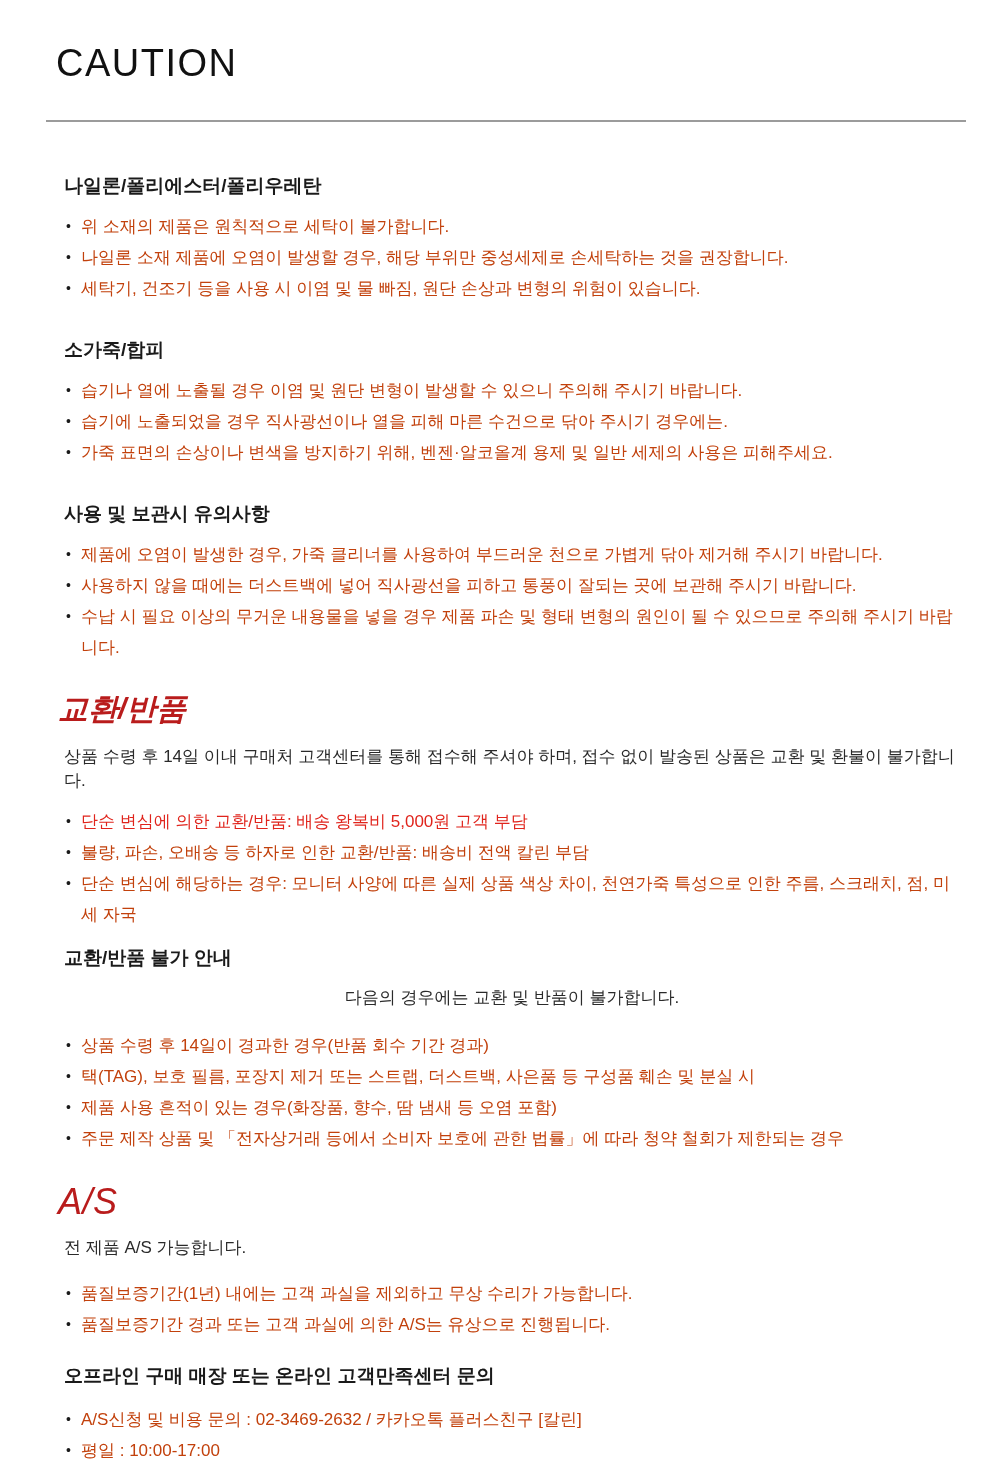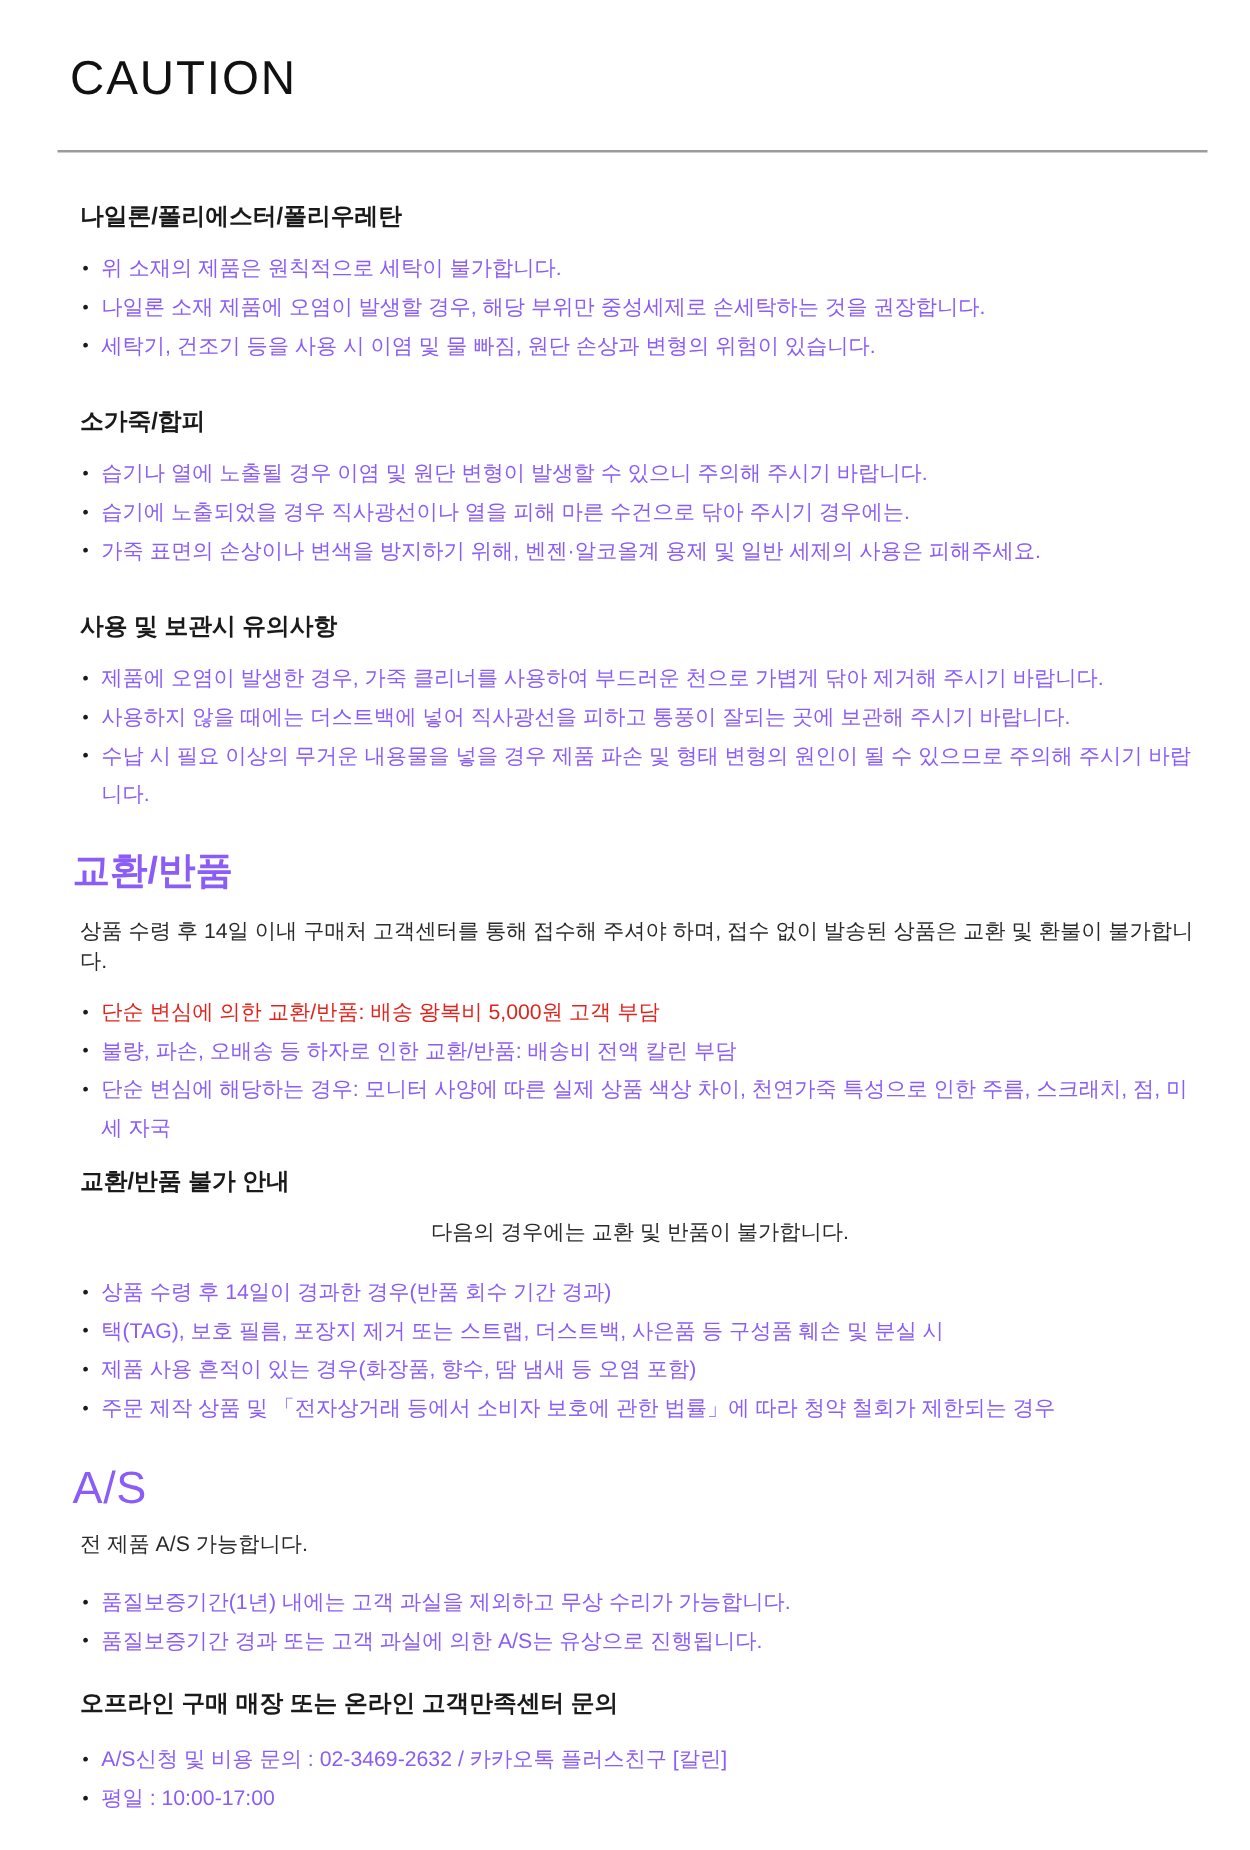--- a/index.html
+++ b/index.html
@@ -32,57 +32,58 @@
     height:2px;
     background:var(--divider);
   }
 
   .content{
     padding:0 40px 0 64px;
   }
 
   
   .care-section{margin-top:34px;}
-  .care-section:first-child{margin-top:40px;}
+  .care-section:first-child{margin-top:52px;}
   h3.sub-heading{
     margin:0;
     font-size:19px;
     font-weight:700;
     color:#1a1a1a;
     line-height:24px;
   }
   ul.bullets{
     list-style:none;
     margin:13px 0 0 0;
     padding:0;
   }
   ul.bullets li{
     position:relative;
     padding-left:17px;
     font-size:17px;
     line-height:31px;
-    color:#8b5cf6;
+    color:#c2410c;
   }
   ul.bullets li::before{
     content:"\2022";
     position:absolute;
     left:2px;
     top:0;
     font-size:14px;
     color:#1a1a1a;
   }
   ul.bullets li.red{ color:var(--accent-red); }
 
   
   h2.big-heading{
     margin:28px 0 0 -6px;
     font-size:30px;
     font-weight:700;
-    color:#8b5cf6;
+    color:#b91c1c;
     line-height:36px;
+    font-style:italic;
   }
   h2.big-heading.light{
     font-weight:400;
     font-size:36px;
     line-height:40px;
     letter-spacing:0.5px;
   }
   p.intro{
     margin:18px 0 0 0;
     font-size:17px;

